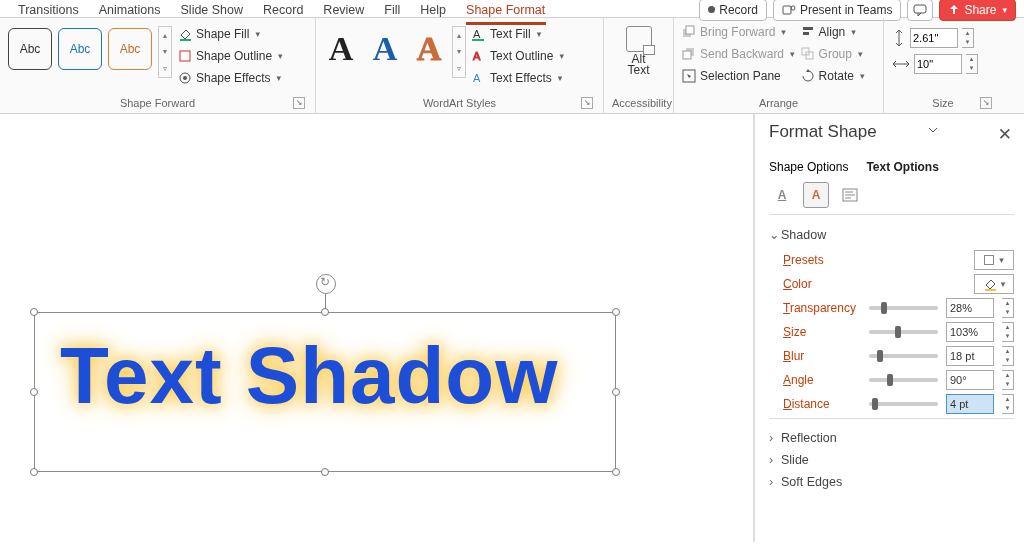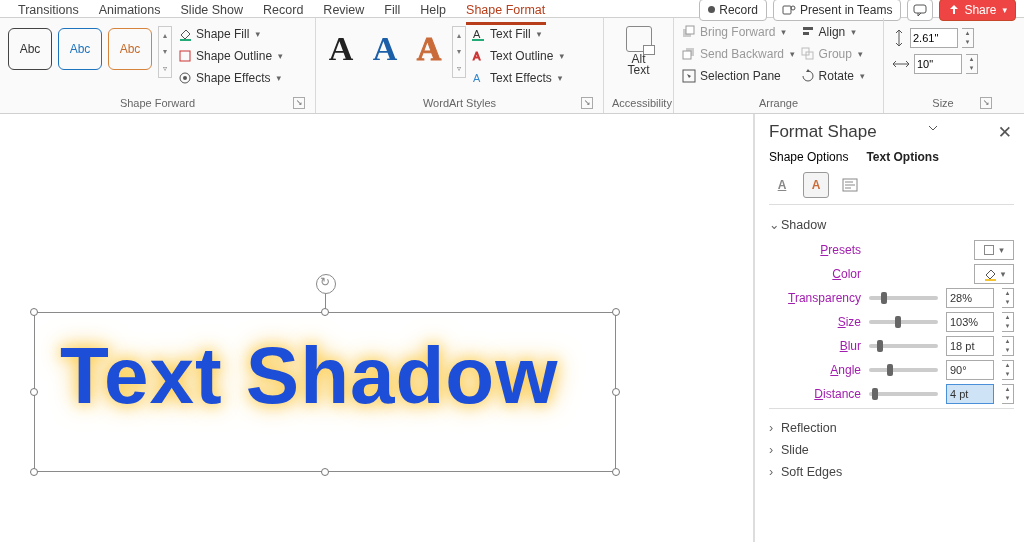--- a/index.html
+++ b/index.html
@@ -64,34 +64,34 @@
   .handle { width:8px; height:8px; background:#fff; border:1px solid #777; border-radius:50%; position:absolute; }
   .h-tl{left:-5px;top:-5px;} .h-tm{left:calc(50% - 4px);top:-5px;} .h-tr{right:-5px;top:-5px;}
   .h-ml{left:-5px;top:calc(50% - 4px);} .h-mr{right:-5px;top:calc(50% - 4px);}
   .h-bl{left:-5px;bottom:-5px;} .h-bm{left:calc(50% - 4px);bottom:-5px;} .h-br{right:-5px;bottom:-5px;}
 
   .big-text { position:absolute; left:60px; top:216px; font-size:80px; font-weight:900; color:#1d4ed8; letter-spacing:1px;
     text-shadow: 0 0 14px #ffcf4a, 0 0 26px #f6c65a; font-family: Arial Black, Arial, sans-serif;}
 
   
   .pane { width:270px; background:#fff; border-left:1px solid #ddd; padding:8px 10px 0 14px; overflow:auto;}
-  .pane-title { font-size:17px; color:#3c3c3c; margin-bottom:8px; display:flex; align-items:flex-start;}
+  .pane-title { font-size:17px; color:#3c3c3c; margin-bottom:18px; display:flex; align-items:flex-end;}
   .pane-title .winbtn { margin-left:auto; width:18px;height:18px; text-align:center; cursor:pointer; color:#555;}
   .opt-tabs { display:flex; gap:18px; font-size:12px; margin:6px 0 8px 0;}
   .opt-tabs span{cursor:pointer; color:#000000;}
   .opt-tabs .sel{font-weight:bold; color:#222;}
   .icon-tabs { display:flex; gap:8px; margin-bottom:6px;}
   .icon-tab { width:26px;height:26px;border:1px solid transparent; border-radius:3px; display:flex;align-items:center;justify-content:center; cursor:pointer; font-family:"Times New Roman",serif; font-weight:bold;}
   .icon-tab.sel{border-color:#999; background:#f4f4f4;}
   .pane hr { border:none; border-top:1px solid #ddd; margin:4px 0 8px 0;}
   .section-head { font-size:12.5px; color:#444; cursor:pointer; padding:4px 0; }
   .section-head::before{content:"⌄"; display:inline-block; width:12px; color:#666;}
   .section-head.collapsed::before{content:"›";}
   .prop { display:flex; align-items:center; margin:4px 0 4px 14px; gap:8px; font-size:12px;}
-  .prop label { width:78px; color:#a21caf;text-align:right; }
+  .prop label { width:78px; color:#c2410c; }
   .prop label u { text-decoration:underline; }
   .color-btn { width:40px;height:20px;border:1px solid #aaa; display:flex; align-items:center; justify-content:center; gap:2px; cursor:pointer; margin-left:auto; }
   .slider { flex:1; height:4px; background:#ccc; position:relative; border-radius:2px; cursor:pointer;}
   .slider .thumb{position:absolute; top:-4px; width:6px;height:12px; background:#666; border-radius:2px;}
   .valbox { width:48px; height:20px; border:1px solid #aaa; font-size:11px; padding:0 3px; display:flex; align-items:center; }
   .valbox.sel { background:#cfe3f7; border-color:#4a90d9;}
   .spin { width:12px;height:20px;border:1px solid #aaa;border-left:none;display:flex;flex-direction:column;}
   .spin div{flex:1;font-size:7px;text-align:center;color:#666;cursor:pointer;}
   .preset-btn { width:40px;height:20px;border:1px solid #aaa; display:flex;align-items:center;justify-content:center;gap:3px;cursor:pointer; margin-left:auto;}
   .preset-btn .sq{width:10px;height:10px;border:1px solid #888;}

